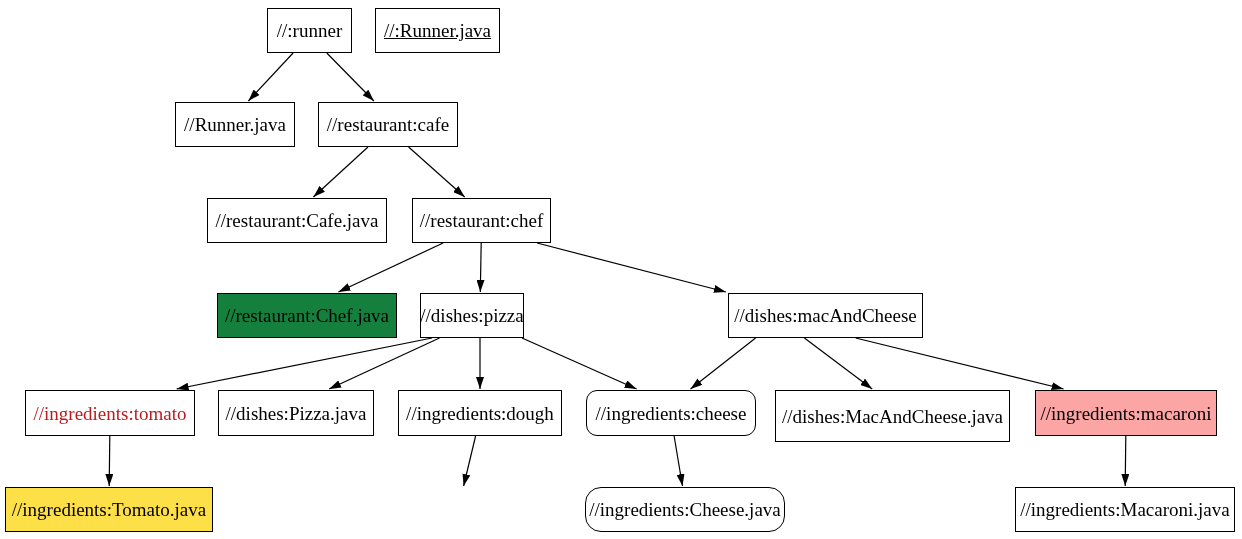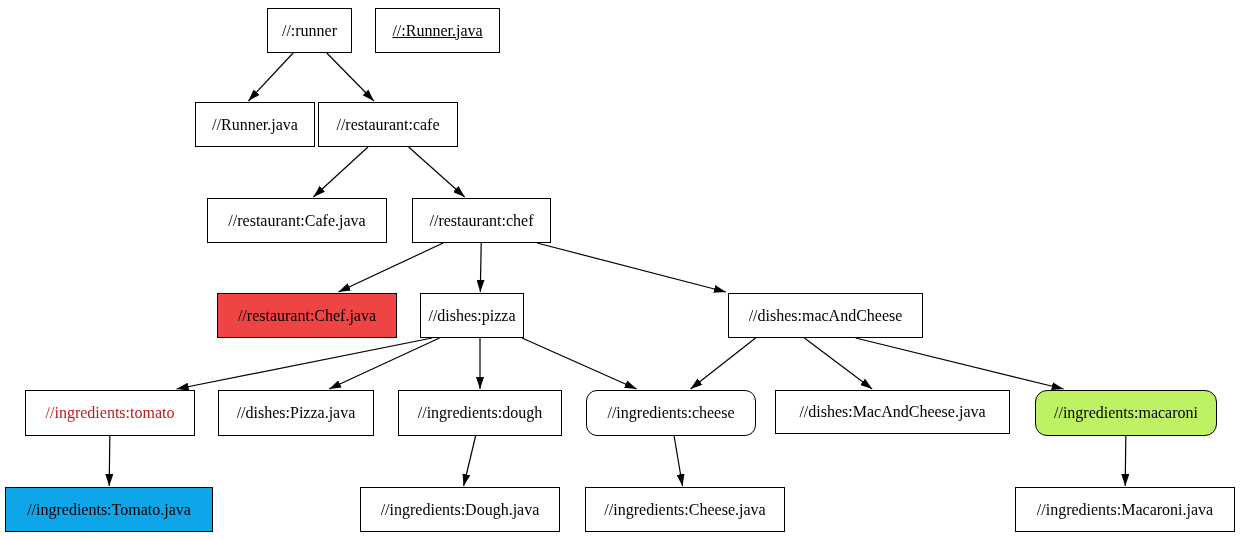--- a/index.html
+++ b/index.html
@@ -24,21 +24,21 @@
     pointer-events: none;
   }
   .node {
     position: absolute;
     box-sizing: border-box;
     border: 1px solid #000000;
     background: #ffffff;
     display: flex;
     align-items: center;
     justify-content: center;
-    font-size: 16px;
+    font-size: 19px;
     line-height: 1;
     color: #000000;
     white-space: nowrap;
   }
 </style>
 </head>
 <body>
 
 <div class="graph-canvas" id="graph" style="background: rgb(255, 255, 255);">
   <svg class="edge-layer" id="edge-layer" width="1242" height="539" viewBox="0 0 1242 539" xmlns="http://www.w3.org/2000/svg">
@@ -66,64 +66,61 @@
       <line x1="674.1" y1="436.0" x2="682.5" y2="486.0" stroke="#000000" stroke-width="1.2" marker-end="url(#arrowhead)"></line>
       <line x1="1125.8" y1="436.0" x2="1125.2" y2="486.0" stroke="#000000" stroke-width="1.2" marker-end="url(#arrowhead)"></line>
     </svg>
 
 <div class="node" style="left: 267px; top: 8px; width: 85px; height: 45px; border-color: rgb(0, 0, 0); background: rgb(255, 255, 255); color: rgb(0, 0, 0);">
       <span>//:runner</span>
     </div>
     <div class="node" style="left: 375px; top: 8px; width: 125px; height: 45px; border-color: rgb(0, 0, 0); background: rgb(255, 255, 255); color: rgb(0, 0, 0); text-decoration: underline;">
       <span>//:Runner.java</span>
     </div>
-    <div class="node" style="left: 175px; top: 102px; width: 120px; height: 45px; border-color: rgb(0, 0, 0); background: rgb(255, 255, 255); color: rgb(0, 0, 0); margin-left: 20px;">
+    <div class="node" style="left: 175px; top: 102px; width: 120px; height: 45px; border-color: rgb(0, 0, 0); background: rgb(255, 255, 255); color: rgb(0, 0, 0);">
       <span>//Runner.java</span>
     </div>
     <div class="node" style="left: 318px; top: 102px; width: 140px; height: 45px; border-color: rgb(0, 0, 0); background: rgb(255, 255, 255); color: rgb(0, 0, 0);">
       <span>//restaurant:cafe</span>
     </div>
     <div class="node" style="left: 207px; top: 198px; width: 180px; height: 45px; border-color: rgb(0, 0, 0); background: rgb(255, 255, 255); color: rgb(0, 0, 0);">
       <span>//restaurant:Cafe.java</span>
     </div>
     <div class="node" style="left: 412px; top: 198px; width: 139px; height: 45px; border-color: rgb(0, 0, 0); background: rgb(255, 255, 255); color: rgb(0, 0, 0);">
       <span>//restaurant:chef</span>
     </div>
-    <div class="node" style="left: 217px; top: 293px; width: 180px; height: 45px; border-color: rgb(0, 0, 0); background: #ef4444; color: rgb(0, 0, 0);">
+    <div class="node" style="left: 217px; top: 293px; width: 180px; height: 45px; border-color: rgb(0, 0, 0); background: #15803d; color: rgb(0, 0, 0);">
       <span>//restaurant:Chef.java</span>
     </div>
     <div class="node" style="left: 420px; top: 293px; width: 104px; height: 45px; border-color: rgb(0, 0, 0); background: rgb(255, 255, 255); color: rgb(0, 0, 0);">
       <span>//dishes:pizza</span>
     </div>
     <div class="node" style="left: 682px; top: 293px; width: 195px; height: 45px; border-color: rgb(0, 0, 0); background: rgb(255, 255, 255); color: rgb(0, 0, 0); margin-left: 46px;">
       <span>//dishes:macAndCheese</span>
     </div>
     <div class="node" style="left: 25px; top: 390px; width: 170px; height: 46px; border-color: rgb(0, 0, 0); background: rgb(255, 255, 255); color: #b91c1c;">
       <span>//ingredients:tomato</span>
     </div>
     <div class="node" style="left: 218px; top: 390px; width: 156px; height: 46px; border-color: rgb(0, 0, 0); background: rgb(255, 255, 255); color: rgb(0, 0, 0);">
       <span>//dishes:Pizza.java</span>
     </div>
     <div class="node" style="left: 398px; top: 390px; width: 164px; height: 46px; border-color: rgb(0, 0, 0); background: rgb(255, 255, 255); color: rgb(0, 0, 0);">
       <span>//ingredients:dough</span>
     </div>
     <div class="node" style="left: 586px; top: 390px; width: 170px; height: 46px; border-color: rgb(0, 0, 0); background: rgb(255, 255, 255); color: rgb(0, 0, 0); border-radius: 11px;">
       <span>//ingredients:cheese</span>
     </div>
-    <div class="node" style="left: 775px; top: 390px; width: 235px; height: 44px; border-color: rgb(0, 0, 0); background: rgb(255, 255, 255); color: rgb(0, 0, 0);">
+    <div class="node" style="left: 775px; top: 390px; width: 235px; height: 52px; border-color: rgb(0, 0, 0); background: rgb(255, 255, 255); color: rgb(0, 0, 0);">
       <span>//dishes:MacAndCheese.java</span>
     </div>
-    <div class="node" style="left: 1035px; top: 390px; width: 182px; height: 46px; border-color: rgb(0, 0, 0); background: #bef264; color: rgb(0, 0, 0); border-radius: 12px;">
+    <div class="node" style="left: 1035px; top: 390px; width: 182px; height: 46px; border-color: rgb(0, 0, 0); background: #fca5a5; color: rgb(0, 0, 0);">
       <span>//ingredients:macaroni</span>
     </div>
-    <div class="node" style="left: 5px; top: 487px; width: 208px; height: 45px; border-color: rgb(0, 0, 0); background: #0ea5e9; color: rgb(0, 0, 0);">
+    <div class="node" style="left: 5px; top: 487px; width: 208px; height: 45px; border-color: rgb(0, 0, 0); background: #fde047; color: rgb(0, 0, 0);">
       <span>//ingredients:Tomato.java</span>
     </div>
-    <div class="node" style="left: 360px; top: 487px; width: 200px; height: 45px; border-color: rgb(0, 0, 0); background: rgb(255, 255, 255); color: rgb(0, 0, 0);">
-      <span>//ingredients:Dough.java</span>
-    </div>
-    <div class="node" style="left: 585px; top: 487px; width: 200px; height: 45px; border-color: rgb(0, 0, 0); background: rgb(255, 255, 255); color: rgb(0, 0, 0);">
+    <div class="node" style="left: 585px; top: 487px; width: 200px; height: 45px; border-color: rgb(0, 0, 0); background: rgb(255, 255, 255); color: rgb(0, 0, 0); border-radius: 16px;">
       <span>//ingredients:Cheese.java</span>
     </div>
     <div class="node" style="left: 1015px; top: 487px; width: 220px; height: 45px; border-color: rgb(0, 0, 0); background: rgb(255, 255, 255); color: rgb(0, 0, 0);">
       <span>//ingredients:Macaroni.java</span>
     </div>
   </div>
 
 </body></html>

